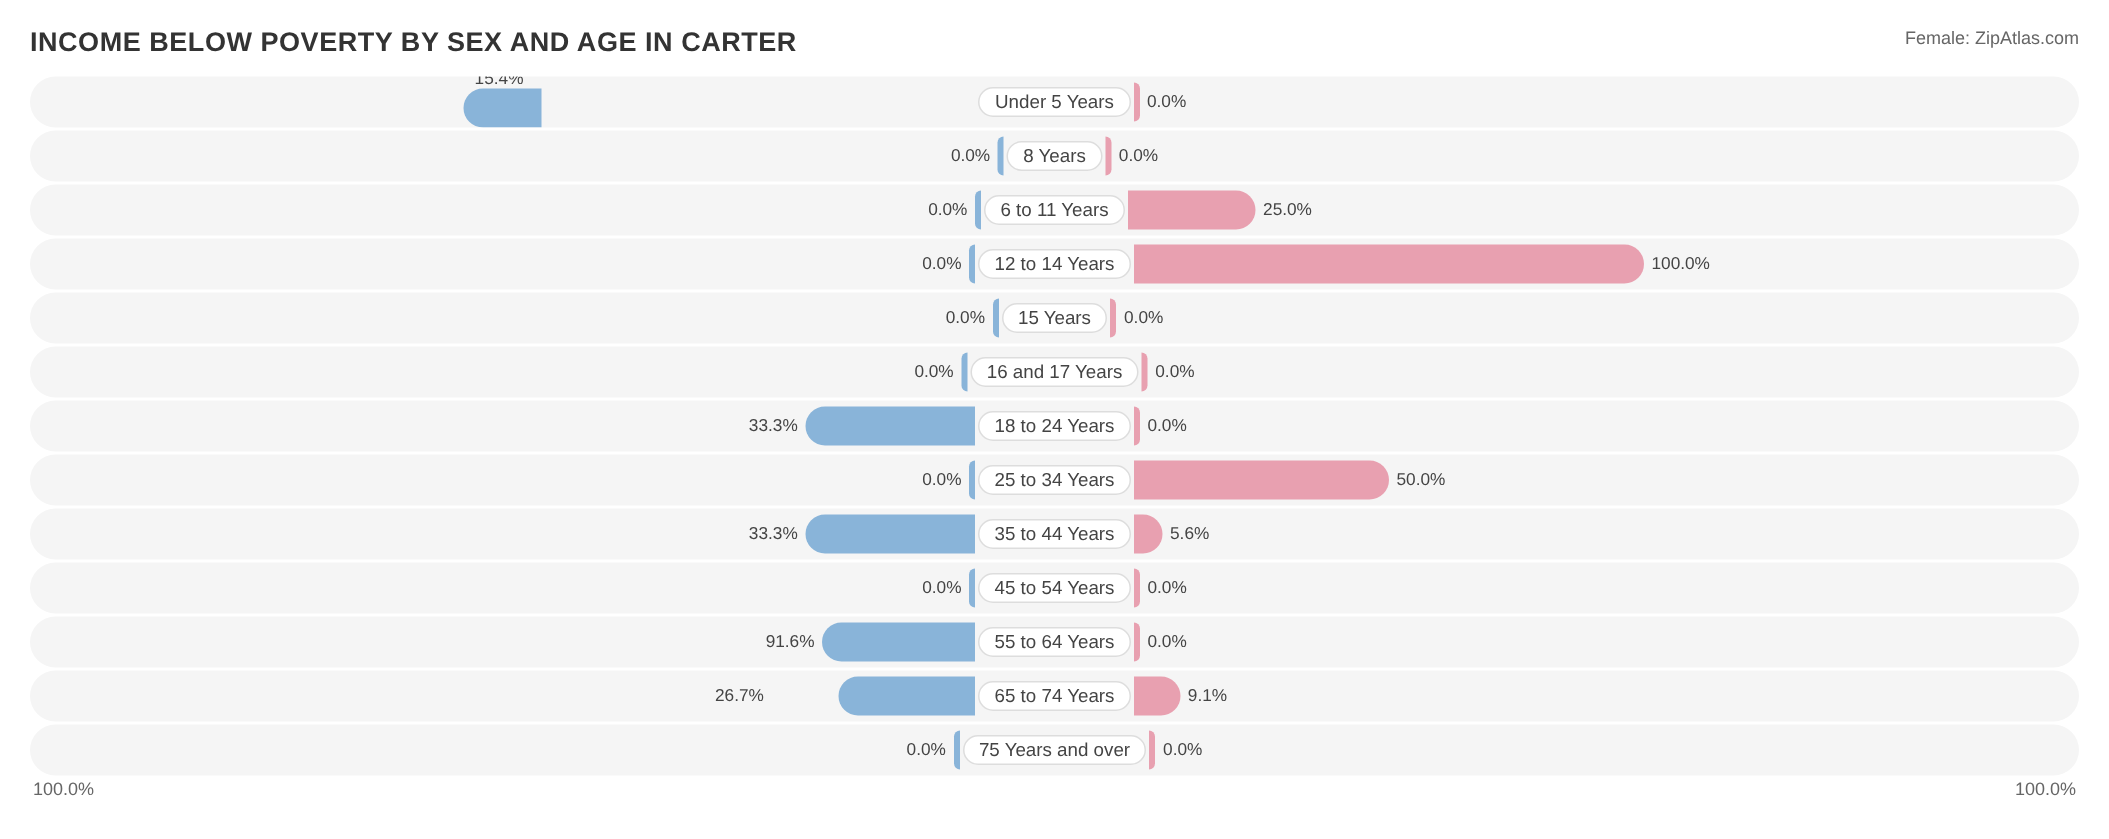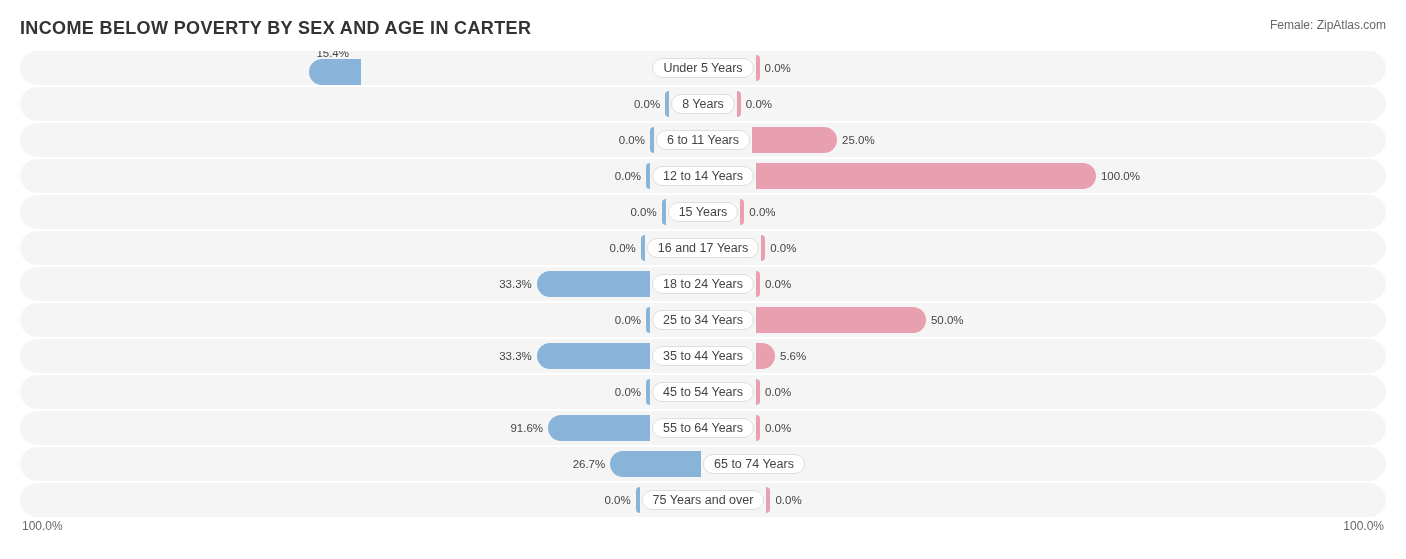--- a/index.html
+++ b/index.html
@@ -316,26 +316,30 @@
             <span class="center-label">55 to 64 Years</span>
           </div>
           <div class="right-section" style="width: 50%; justify-content: flex-start; display: flex; align-items: center; height: 100%; padding-left: 2px;">
             <div class="bar-female" style="width: 0px; border-radius: 0px 13px 13px 0px;"></div>
             <span class="bar-label-outside-right">0.0%</span>
           </div>
         </div>
       </div>
       <div class="bar-row">
         <div class="bar-row-inner">
-          <div class="left-section" style="width: 50%; justify-content: flex-end; display: flex; align-items: center; height: 100%; padding-right: 2px;">
+          <div class="left-section" style="width: 50%; justify-content: flex-end; display: flex; align-items: center; height: 100%; padding-right: 2px; gap: 45px;">
             <span class="bar-label-outside-left">26.7%</span>
             <div class="bar-male" style="width: 90.78px; border-radius: 13px 0px 0px 13px;"></div>
           </div>
           <div class="center-label-wrapper">
             <span class="center-label">65 to 74 Years</span>
+          </div>
+          <div class="right-section" style="width: 50%; justify-content: flex-start; display: flex; align-items: center; height: 100%; padding-left: 2px;">
+            <div class="bar-female" style="width: 30.94px; border-radius: 0px 13px 13px 0px;"></div>
+            <span class="bar-label-outside-right">9.1%</span>
           </div>
         </div>
       </div>
       <div class="bar-row">
         <div class="bar-row-inner">
           <div class="left-section" style="width: 50%; justify-content: flex-end; display: flex; align-items: center; height: 100%; padding-right: 2px;">
             <span class="bar-label-outside-left">0.0%</span>
             <div class="bar-male" style="width: 0px; border-radius: 13px 0px 0px 13px;"></div>
           </div>
           <div class="center-label-wrapper">

